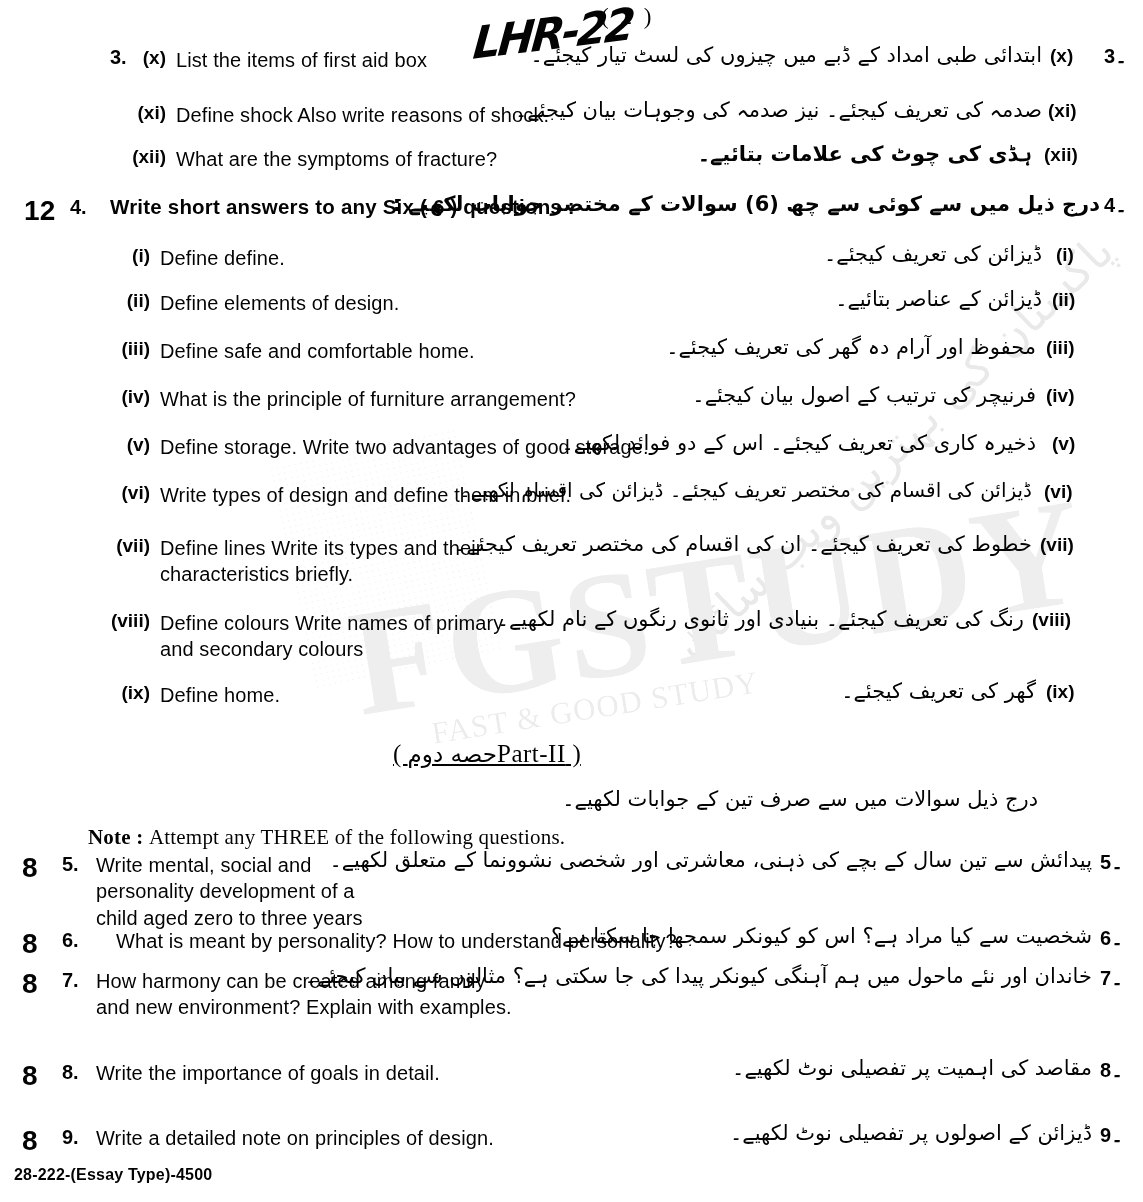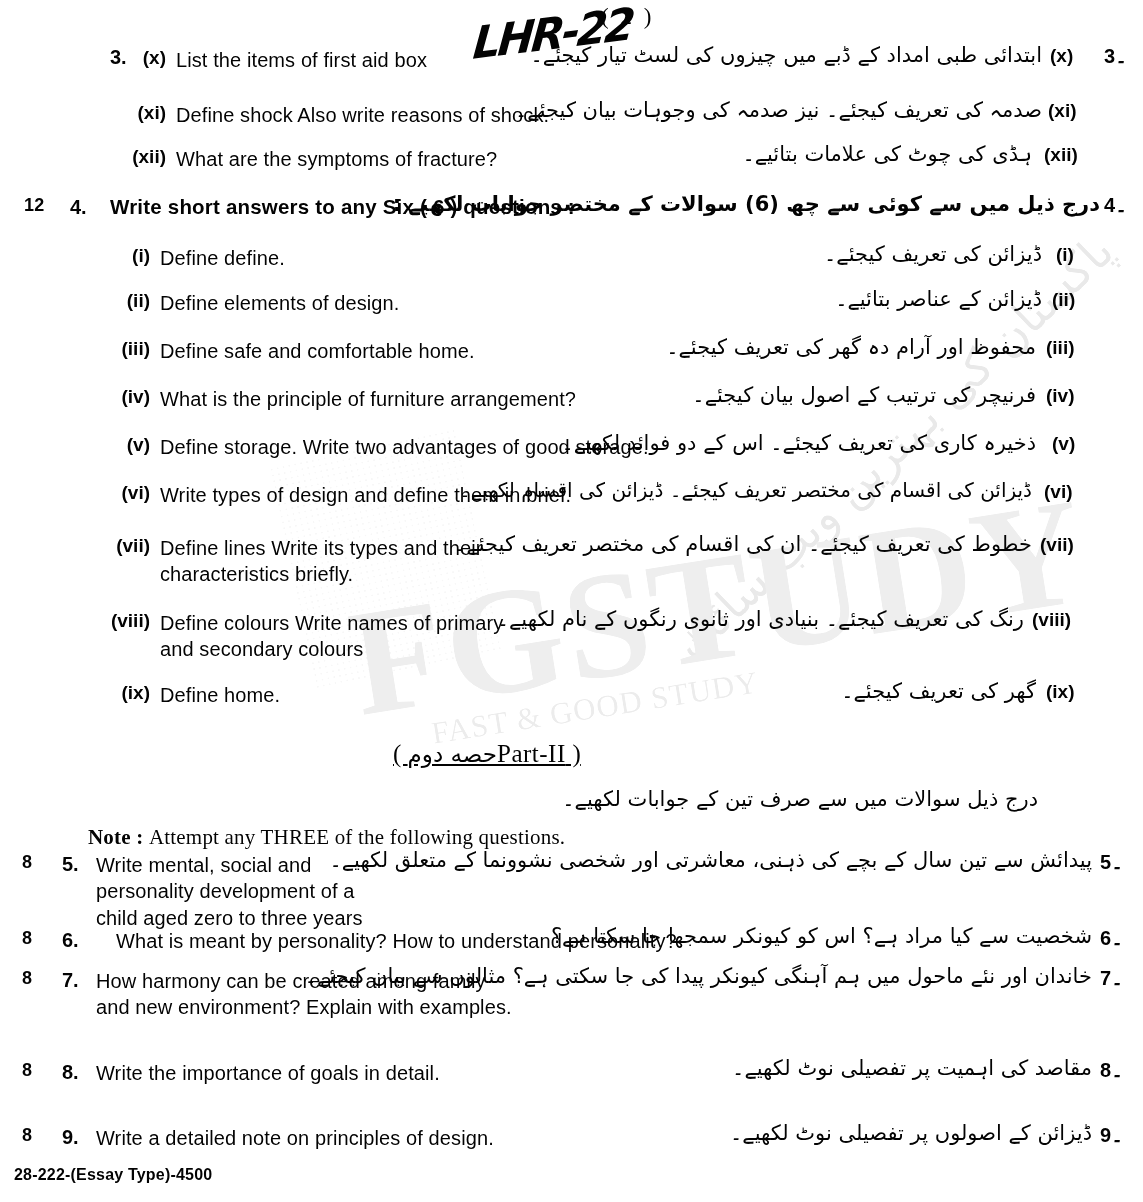--- a/index.html
+++ b/index.html
@@ -73,21 +73,21 @@
 
   
   .content {
     position: relative;
     z-index: 2;
   }
   .abs { position: absolute; }
 
   .marks {
     font-weight: bold;
-    font-size: 18px;
+    font-size: 28px;
     letter-spacing: .3px;
   }
   .qnum-en {
     font-weight: bold;
     font-size: 20px;
   }
   .rn {           
     font-weight: bold;
     font-size: 19px;
     text-align: right;
@@ -195,21 +195,21 @@
     <div class="abs rn" style="left:128px; top:102px; width:38px;">(xi)</div>
     <div class="abs en" style="left:176px; top:102px; width:380px;">Define shock  Also write reasons of shock.</div>
 
     <div class="abs rn-ur" style="left:1048px; top:100px;">(xi)</div>
     <div class="abs ur" style="left:660px; top:95px; width:382px;">صدمہ کی تعریف کیجئے۔ نیز صدمہ کی وجوہات بیان کیجئے۔</div>
 
     <div class="abs rn" style="left:124px; top:146px; width:42px;">(xii)</div>
     <div class="abs en" style="left:176px; top:146px; width:380px;">What are the symptoms of fracture?</div>
 
     <div class="abs rn-ur" style="left:1044px; top:144px;">(xii)</div>
-    <div class="abs ur" style="left:800px; top:139px; width:232px;">ہڈی کی چوٹ کی علامات بتائیے۔</div>
+    <div class="abs ur" style="left:800px; top:139px; width:232px;font-weight:bold;">ہڈی کی چوٹ کی علامات بتائیے۔</div>
 
     <div class="abs marks" style="left:24px; top:195px;">12</div>
     <div class="abs qnum-en" style="left:70px; top:196px;">4.</div>
     <div class="abs bold-en" style="left:110px; top:195px; width:500px;">Write short answers to any  Six ( 6 ) questions :</div>
 
     <div class="abs ur-num" style="left:1104px; top:193px;">4۔</div>
     <div class="abs ur" style="left:640px; top:189px; width:460px; font-weight:bold;">درج ذیل میں سے کوئی سے چھ (6) سوالات کے مختصر جوابات لکھیے :</div>
 
     <div class="abs rn" style="left:118px; top:245px; width:32px;">(i)</div>
     <div class="abs en" style="left:160px; top:245px; width:420px;">Define define.</div>

